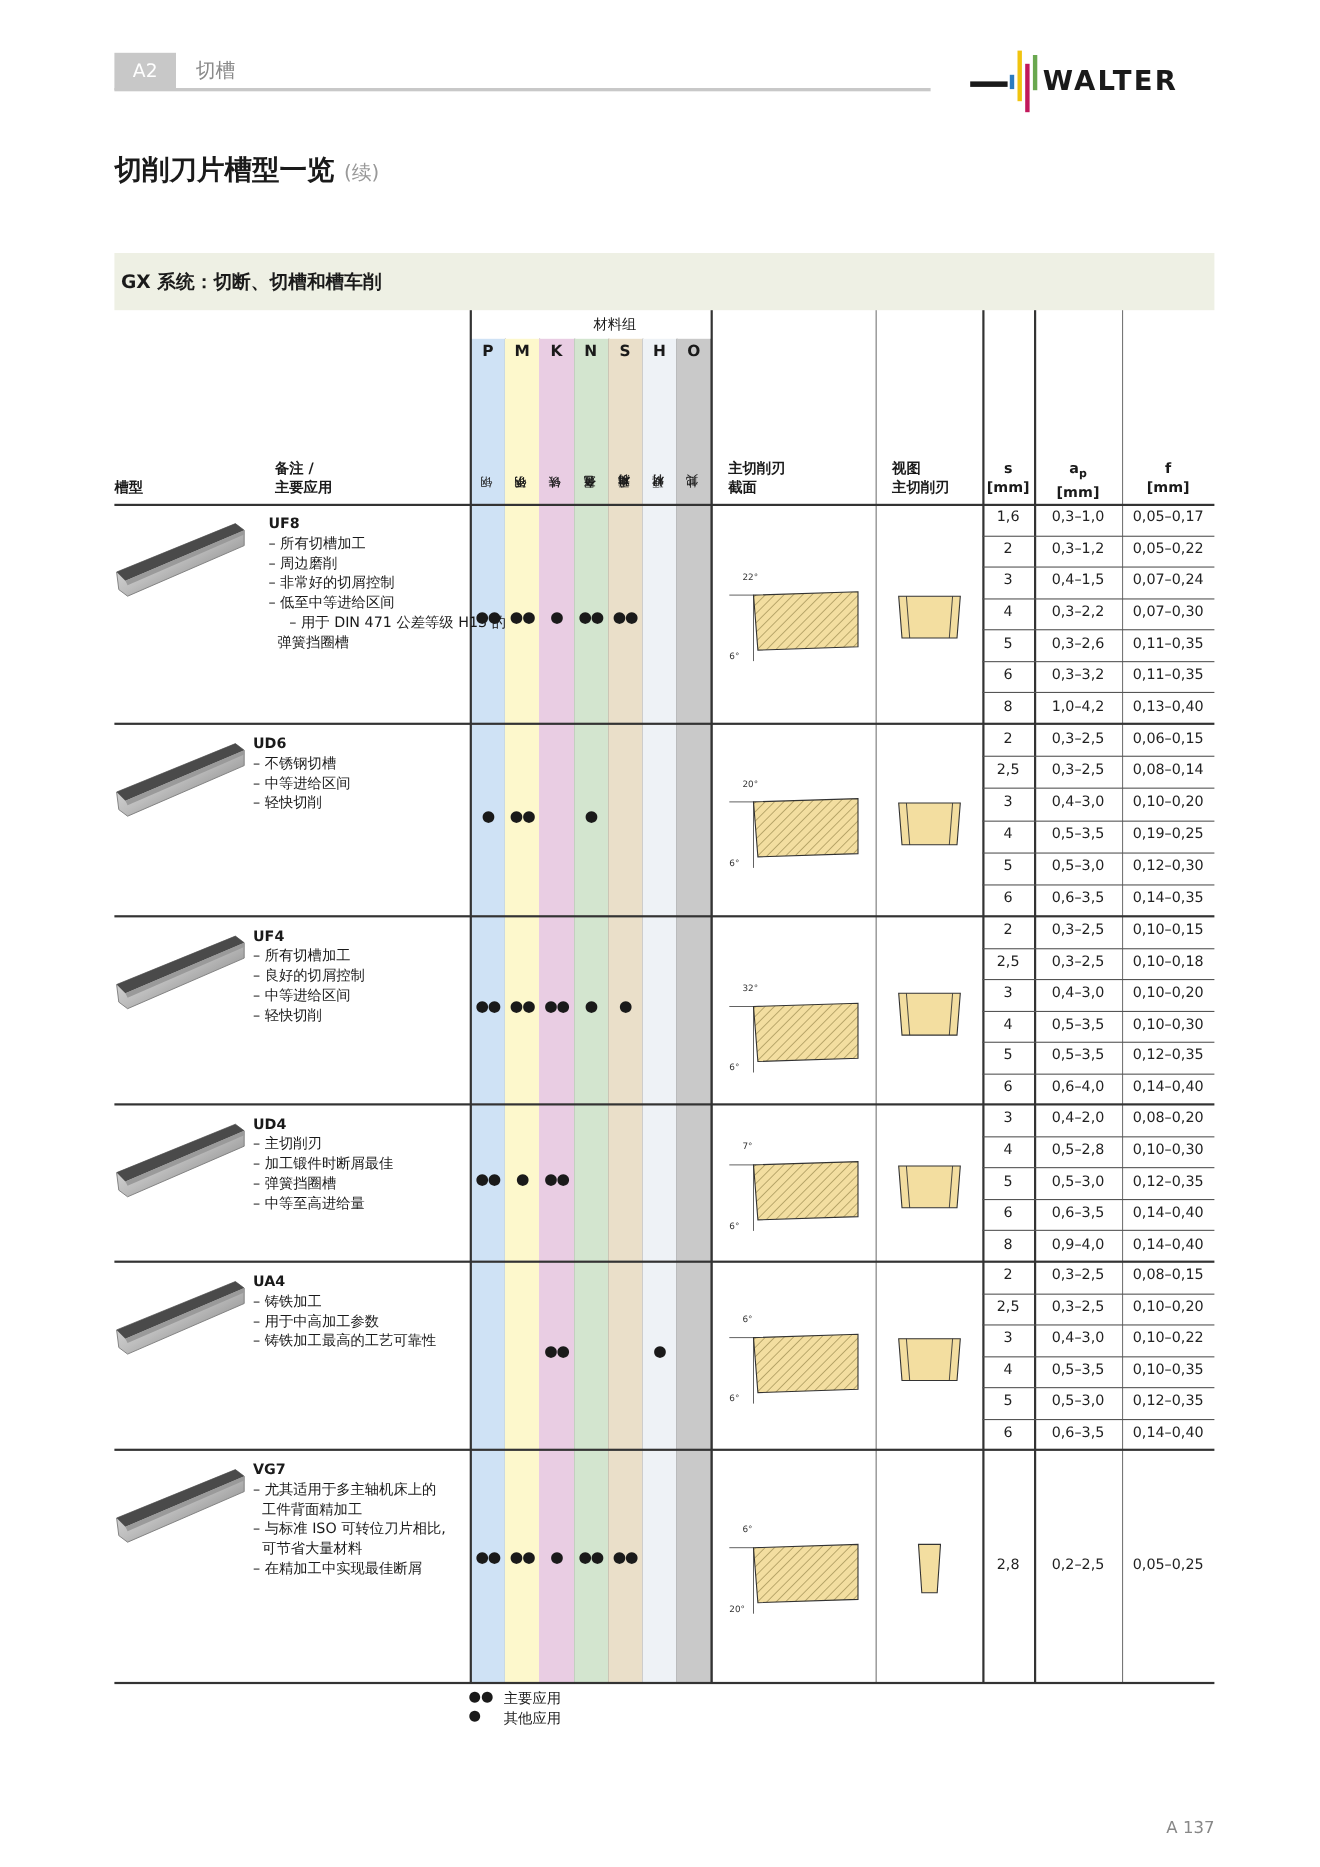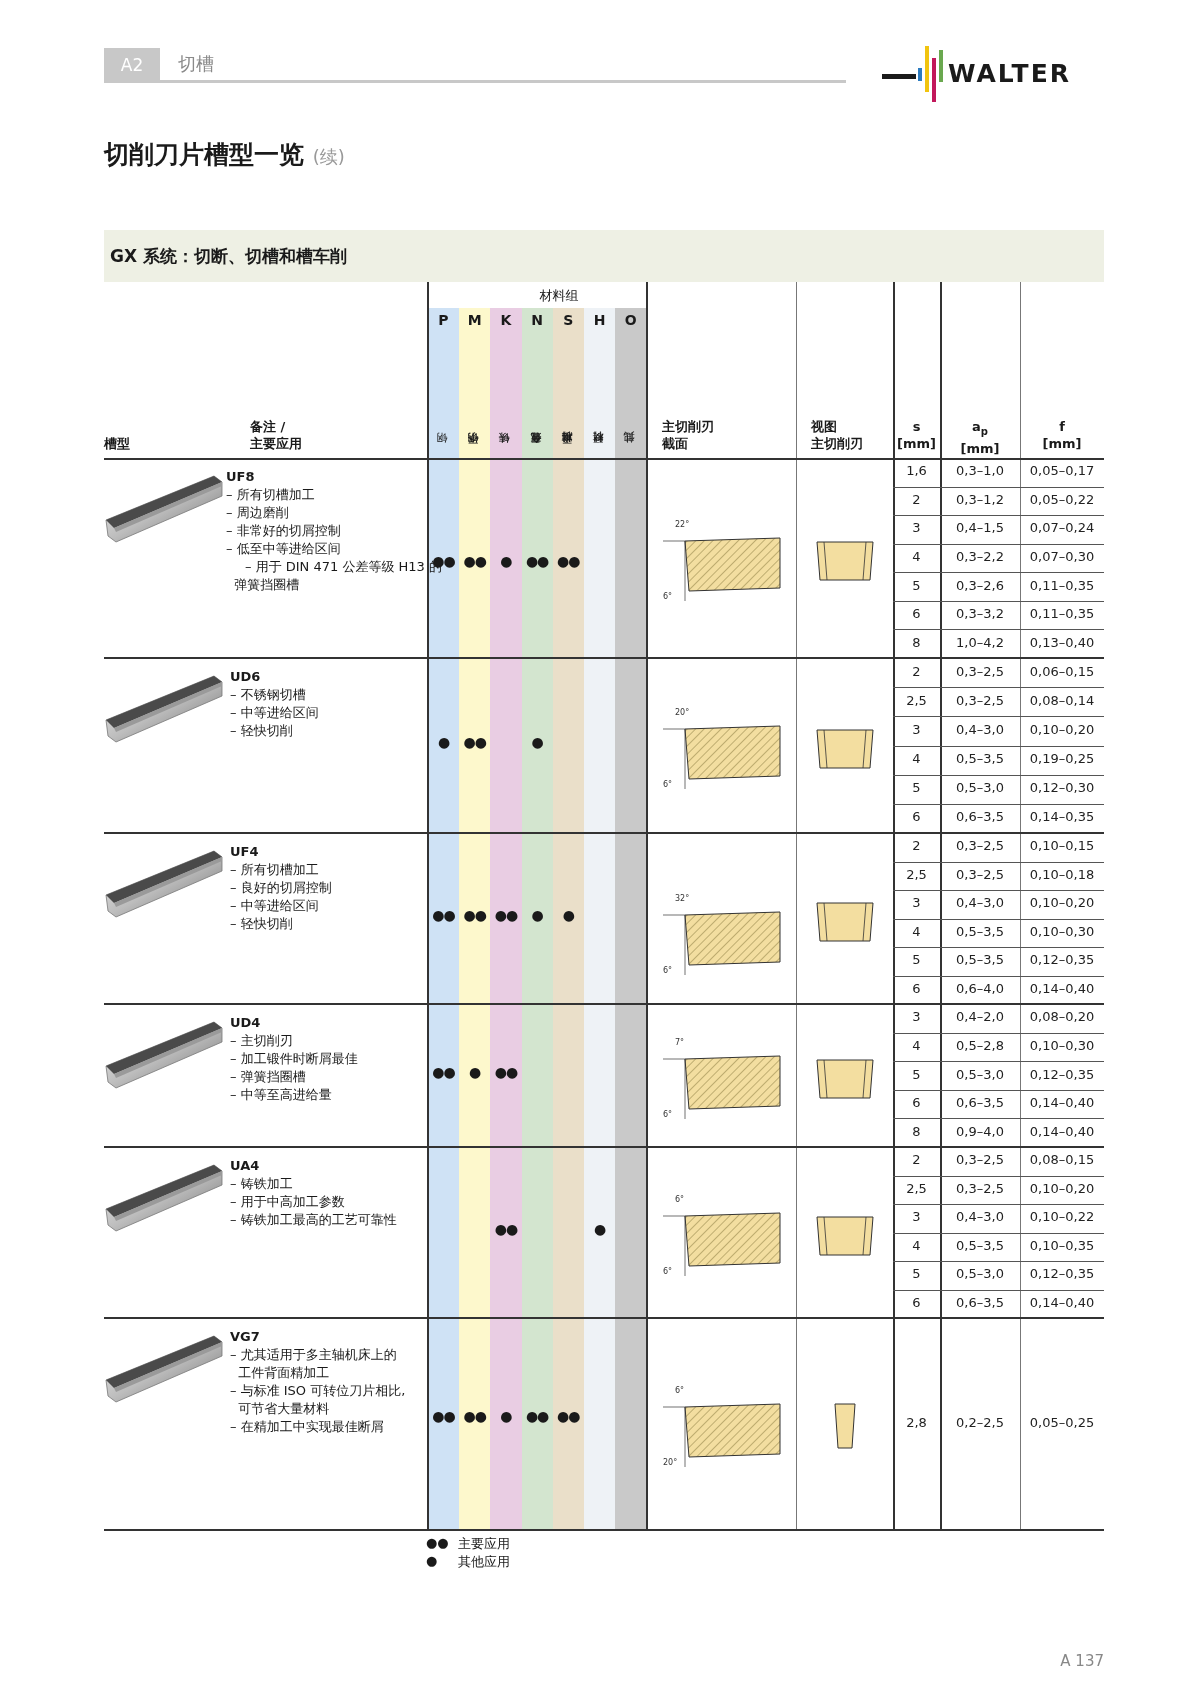--- a/index.html
+++ b/index.html
@@ -120,21 +120,21 @@
           <linearGradient id="g0" x1="0" y1="0" x2="1" y2="1">
             <stop offset="0" stop-color="#f4f4f4"></stop>
             <stop offset="0.5" stop-color="#bdbdbd"></stop>
             <stop offset="1" stop-color="#6b6b6b"></stop>
           </linearGradient>
         </defs>
         <polygon points="2,50 110,6 118,12 118,26 12,72 4,66" fill="url(#g0)" stroke="#777" stroke-width="0.8"></polygon>
         <polygon points="2,50 110,6 118,12 10,58" fill="#4a4a4a"></polygon>
         <polygon points="10,58 118,12 118,16 12,62" fill="#9a9a9a"></polygon>
       </svg></div>
-    <div class="abs note" style="left: 226px; top: 468px; width: 195px;">
+    <div class="abs note" style="left: 244px; top: 468px; width: 195px;">
       <div class="code">UF8</div>
       <div style="white-space: pre;">– 所有切槽加工</div>
       <div style="white-space: pre;">– 周边磨削</div>
       <div style="white-space: pre;">– 非常好的切屑控制</div>
       <div style="white-space: pre;">– 低至中等进给区间</div>
       <div style="white-space: pre; margin-left: 19px;">– 用于 DIN 471 公差等级 H13 的</div>
       <div style="white-space: pre;">  弹簧挡圈槽</div>
     </div>
     <div class="dots" style="left: 428px; top: 553px;">●●</div>
     <div class="dots" style="left: 459.2px; top: 553px;">●●</div>

